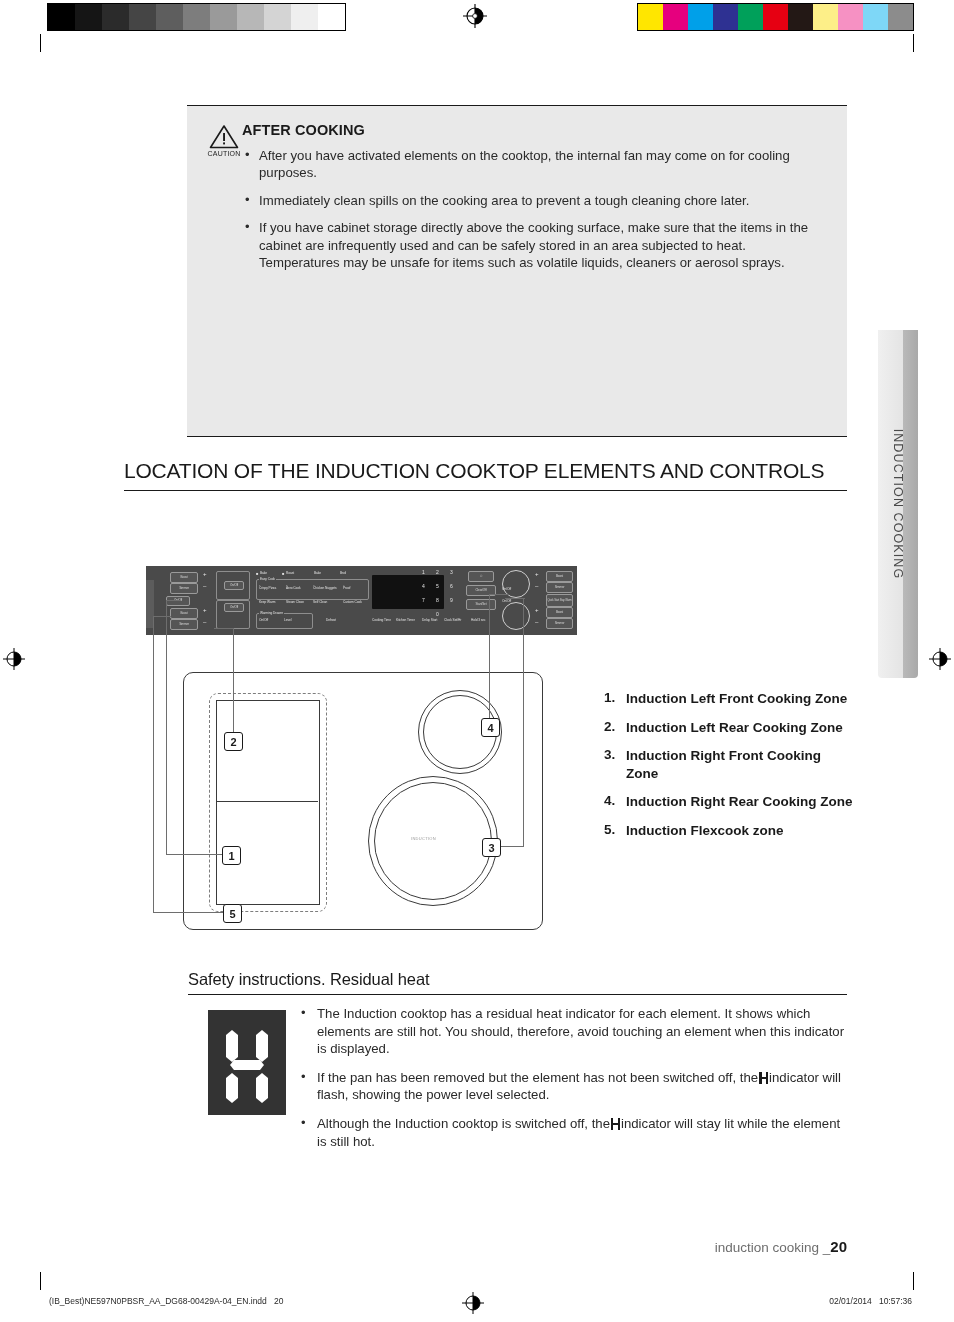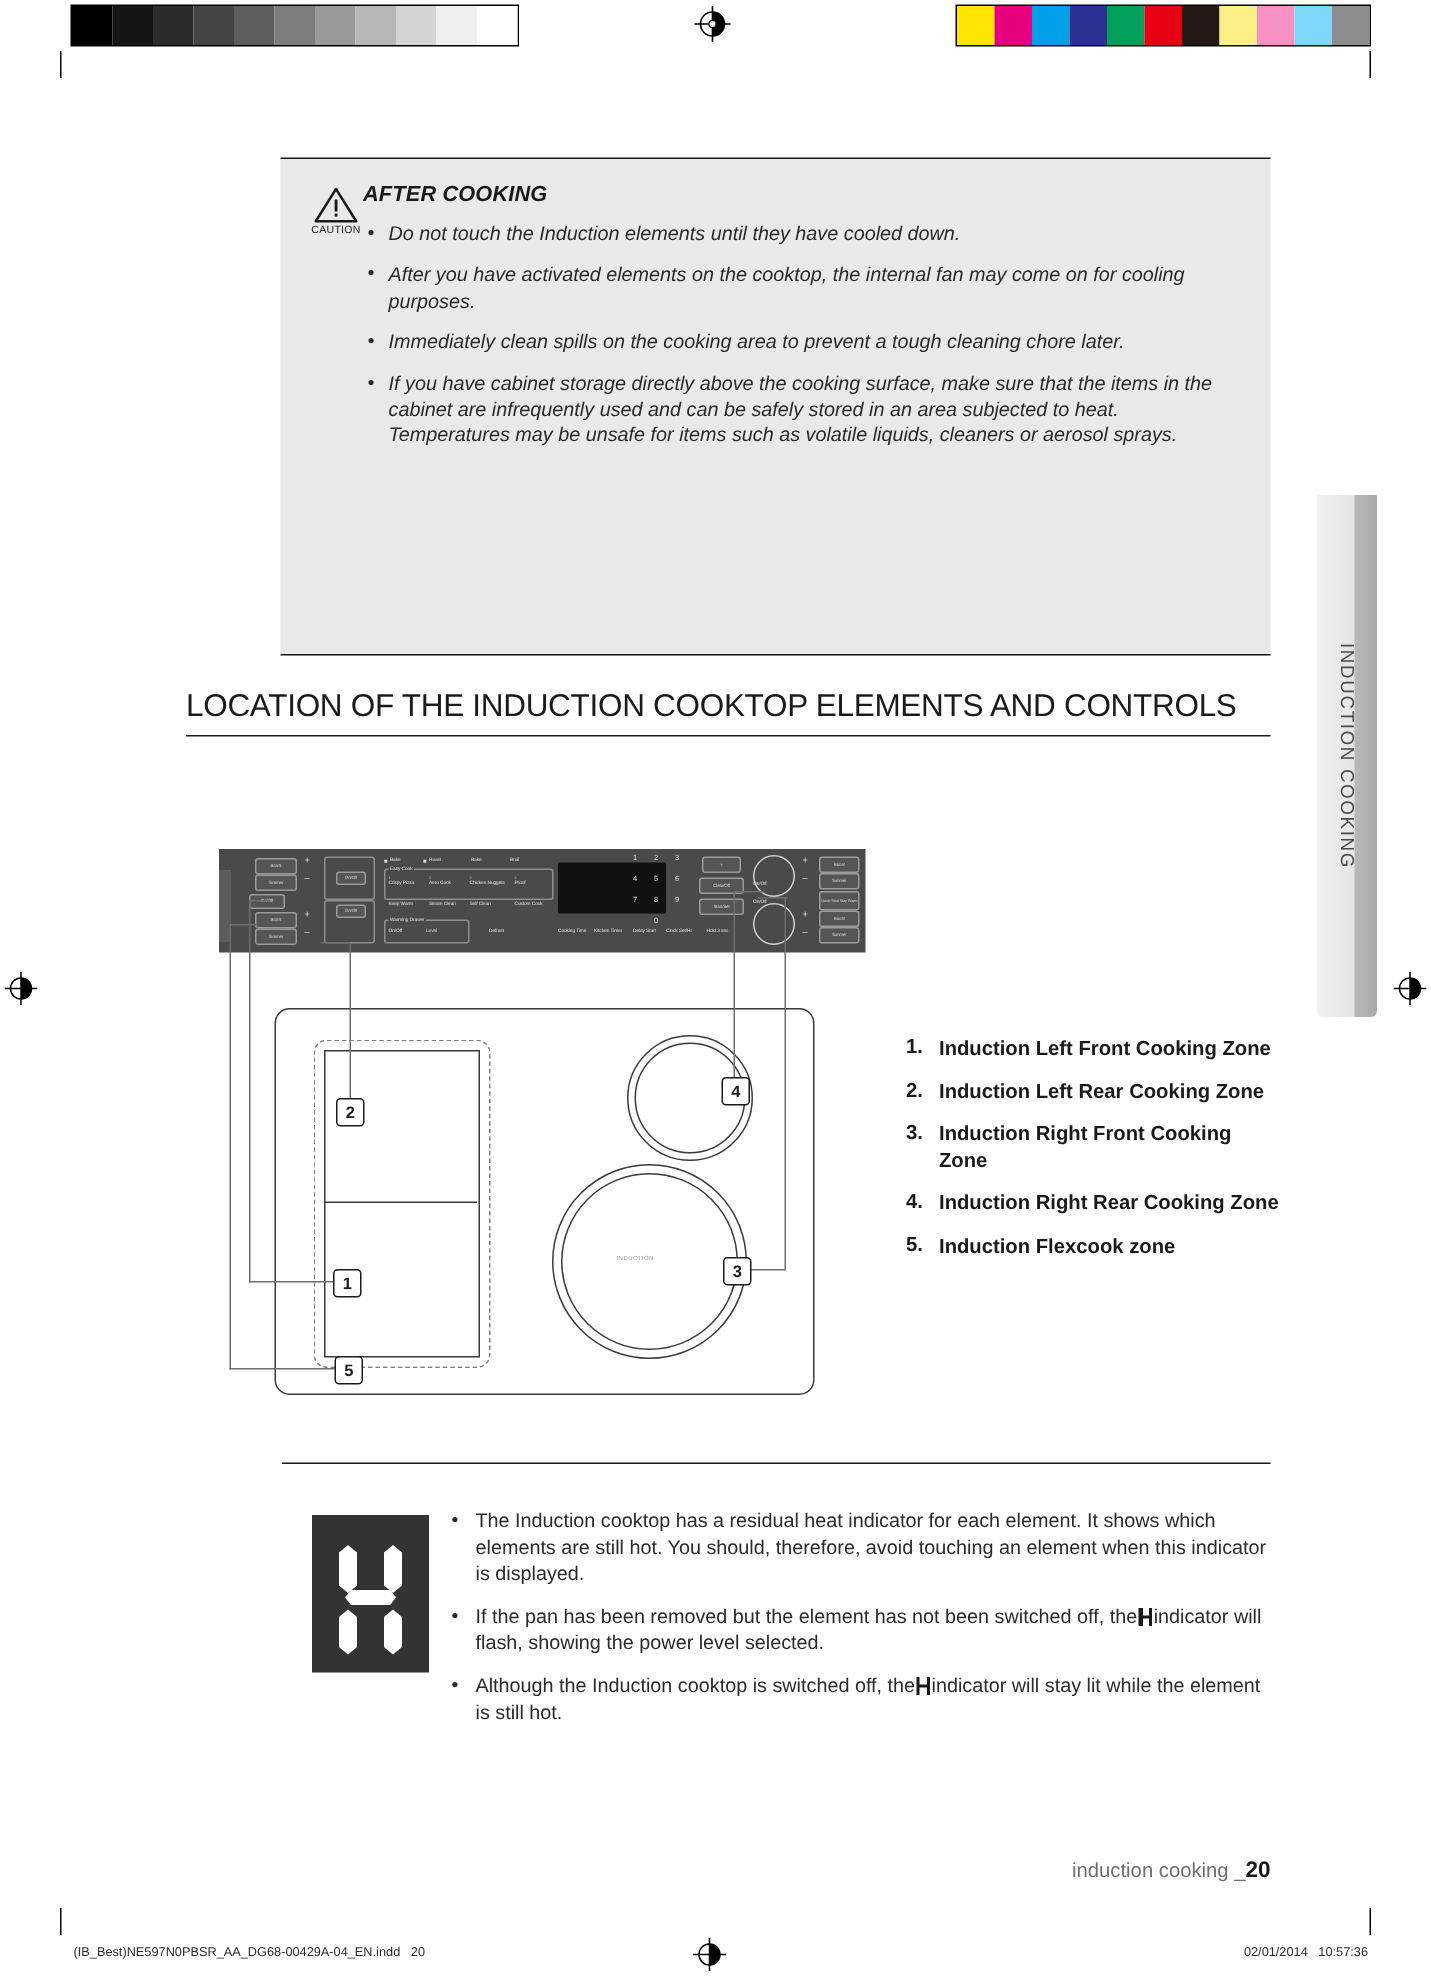--- a/index.html
+++ b/index.html
@@ -20,21 +20,21 @@
   .reg-left{position:absolute;left:3px;top:648px;width:22px;height:22px;}
   .reg-right{position:absolute;left:929px;top:648px;width:22px;height:22px;}
   .reg-bottom{position:absolute;left:462px;top:1292px;width:22px;height:22px;}
 
   
   #caution-box{position:absolute;left:187px;top:105px;width:660px;height:332px;background:#e9e9e9;
       border-top:1px solid #1a1a1a;border-bottom:1px solid #1a1a1a;box-sizing:border-box;}
   .caution-icon{position:absolute;left:14px;top:18px;width:46px;text-align:center;}
   .caution-icon svg{display:block;margin:0 auto;}
   .caution-icon .cap{font-size:7px;letter-spacing:.2px;margin-top:1px;color:#1a1a1a;}
-  .caution-body{position:absolute;left:55px;top:16px;right:28px;font-style:italic;}
+  .caution-body{position:absolute;left:55px;top:16px;right:28px;}
   .caution-title{font-size:14.5px;font-weight:bold;letter-spacing:.1px;margin:0 0 9px 0;}
   ul.bullets{list-style:none;margin:0;padding:0;}
   ul.bullets li{position:relative;padding-left:17px;font-size:13.2px;line-height:17.4px;margin-bottom:10px;color:#2a2a2a;}
   ul.bullets li:before{content:"\2022";position:absolute;left:3px;top:-1px;font-size:13px;}
 
   
   #section-heading{position:absolute;left:124px;top:458px;width:723px;}
   #section-heading h1{margin:0;font-size:21px;line-height:26px;font-weight:normal;letter-spacing:-.2px;}
   #section-heading .rule{margin-top:6px;border-bottom:1px solid #1a1a1a;}
 
@@ -169,21 +169,20 @@
     <svg width="30" height="25" viewBox="0 0 30 25">
       <path d="M15 2 L28.5 23.5 L1.5 23.5 Z" fill="none" stroke="#1a1a1a" stroke-width="1.6" stroke-linejoin="round"></path>
       <rect x="14.1" y="9" width="1.9" height="8" fill="#1a1a1a"></rect>
       <rect x="14.1" y="18.4" width="1.9" height="2" fill="#1a1a1a"></rect>
     </svg>
     <div class="cap">CAUTION</div>
   </div>
   <div class="caution-body">
     <h3 class="caution-title">AFTER COOKING</h3>
     <ul class="bullets" id="caution-list">
-        <li>Do not touch the Induction elements until they have cooled down.</li>
         <li>After you have activated elements on the cooktop, the internal fan may come on for cooling purposes.</li>
         <li>Immediately clean spills on the cooking area to prevent a tough cleaning chore later.</li>
         <li>If you have cabinet storage directly above the cooking surface, make sure that the items in the cabinet are infrequently used and can be safely stored in an area subjected to heat. Temperatures may be unsafe for items such as volatile liquids, cleaners or aerosol sprays.</li>
       </ul>
   </div>
 </div>
 
 <div id="section-heading">
   <h1>LOCATION OF THE INDUCTION COOKTOP ELEMENTS AND CONTROLS</h1>
   <div class="rule"></div>
@@ -334,20 +333,21 @@
       <div class="num">4.</div>
       <div class="txt">Induction Right Rear Cooking Zone</div>
     </div>
     <div class="row">
       <div class="num">5.</div>
       <div class="txt">Induction Flexcook zone</div>
     </div>
   </div>
 
 <div id="sub-heading">
+  <h2>Safety instructions. Residual heat</h2>
   <div class="rule"></div>
 </div>
 
 <div id="residual">
   <div id="h-display">
     <svg width="78" height="105" viewBox="0 0 78 105">
       <g fill="#fff">
         <path d="M24 20 L30 25 L30 47 L24 52 L18 47 L18 25 Z"></path>
         <path d="M54 20 L60 25 L60 47 L54 52 L48 47 L48 25 Z"></path>
         <path d="M22 55 L26 50 L52 50 L56 55 L52 60 L26 60 Z"></path>

